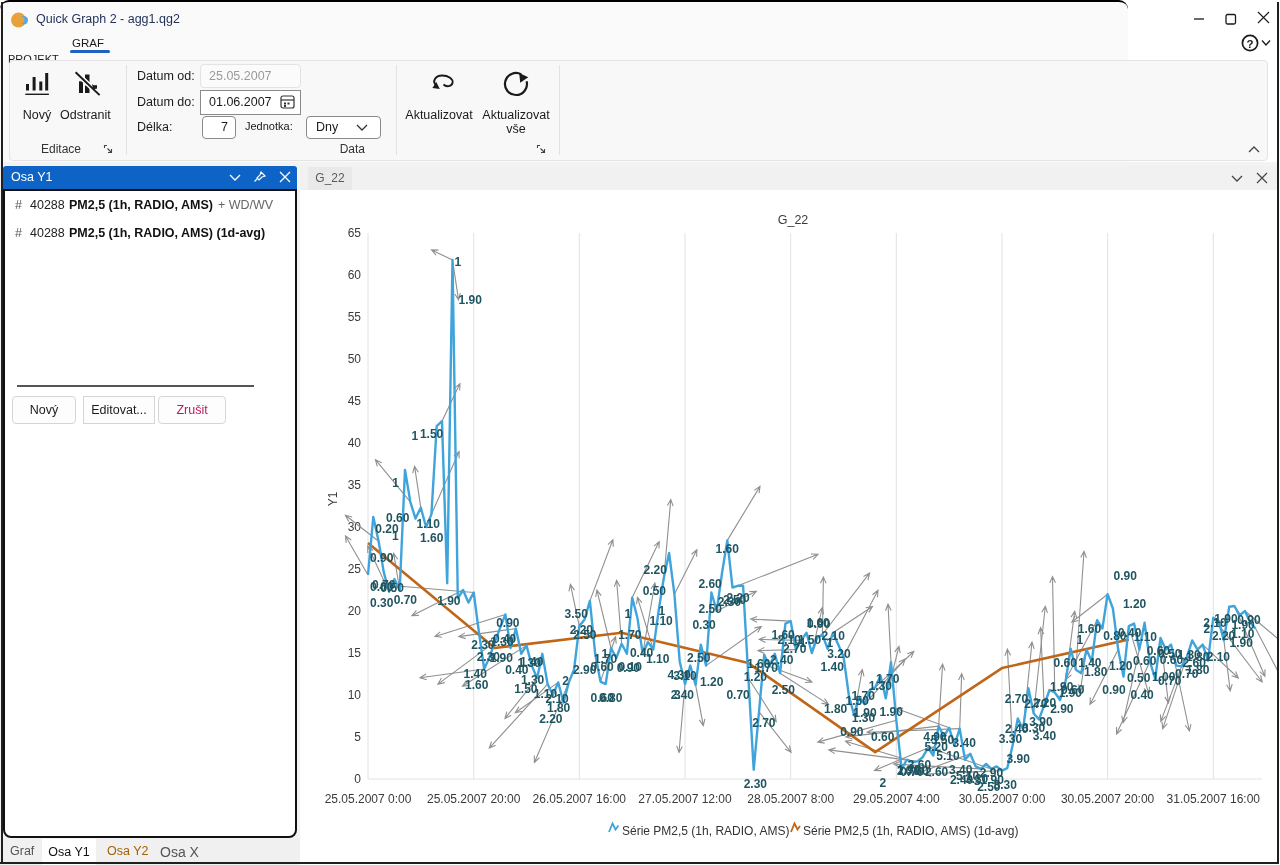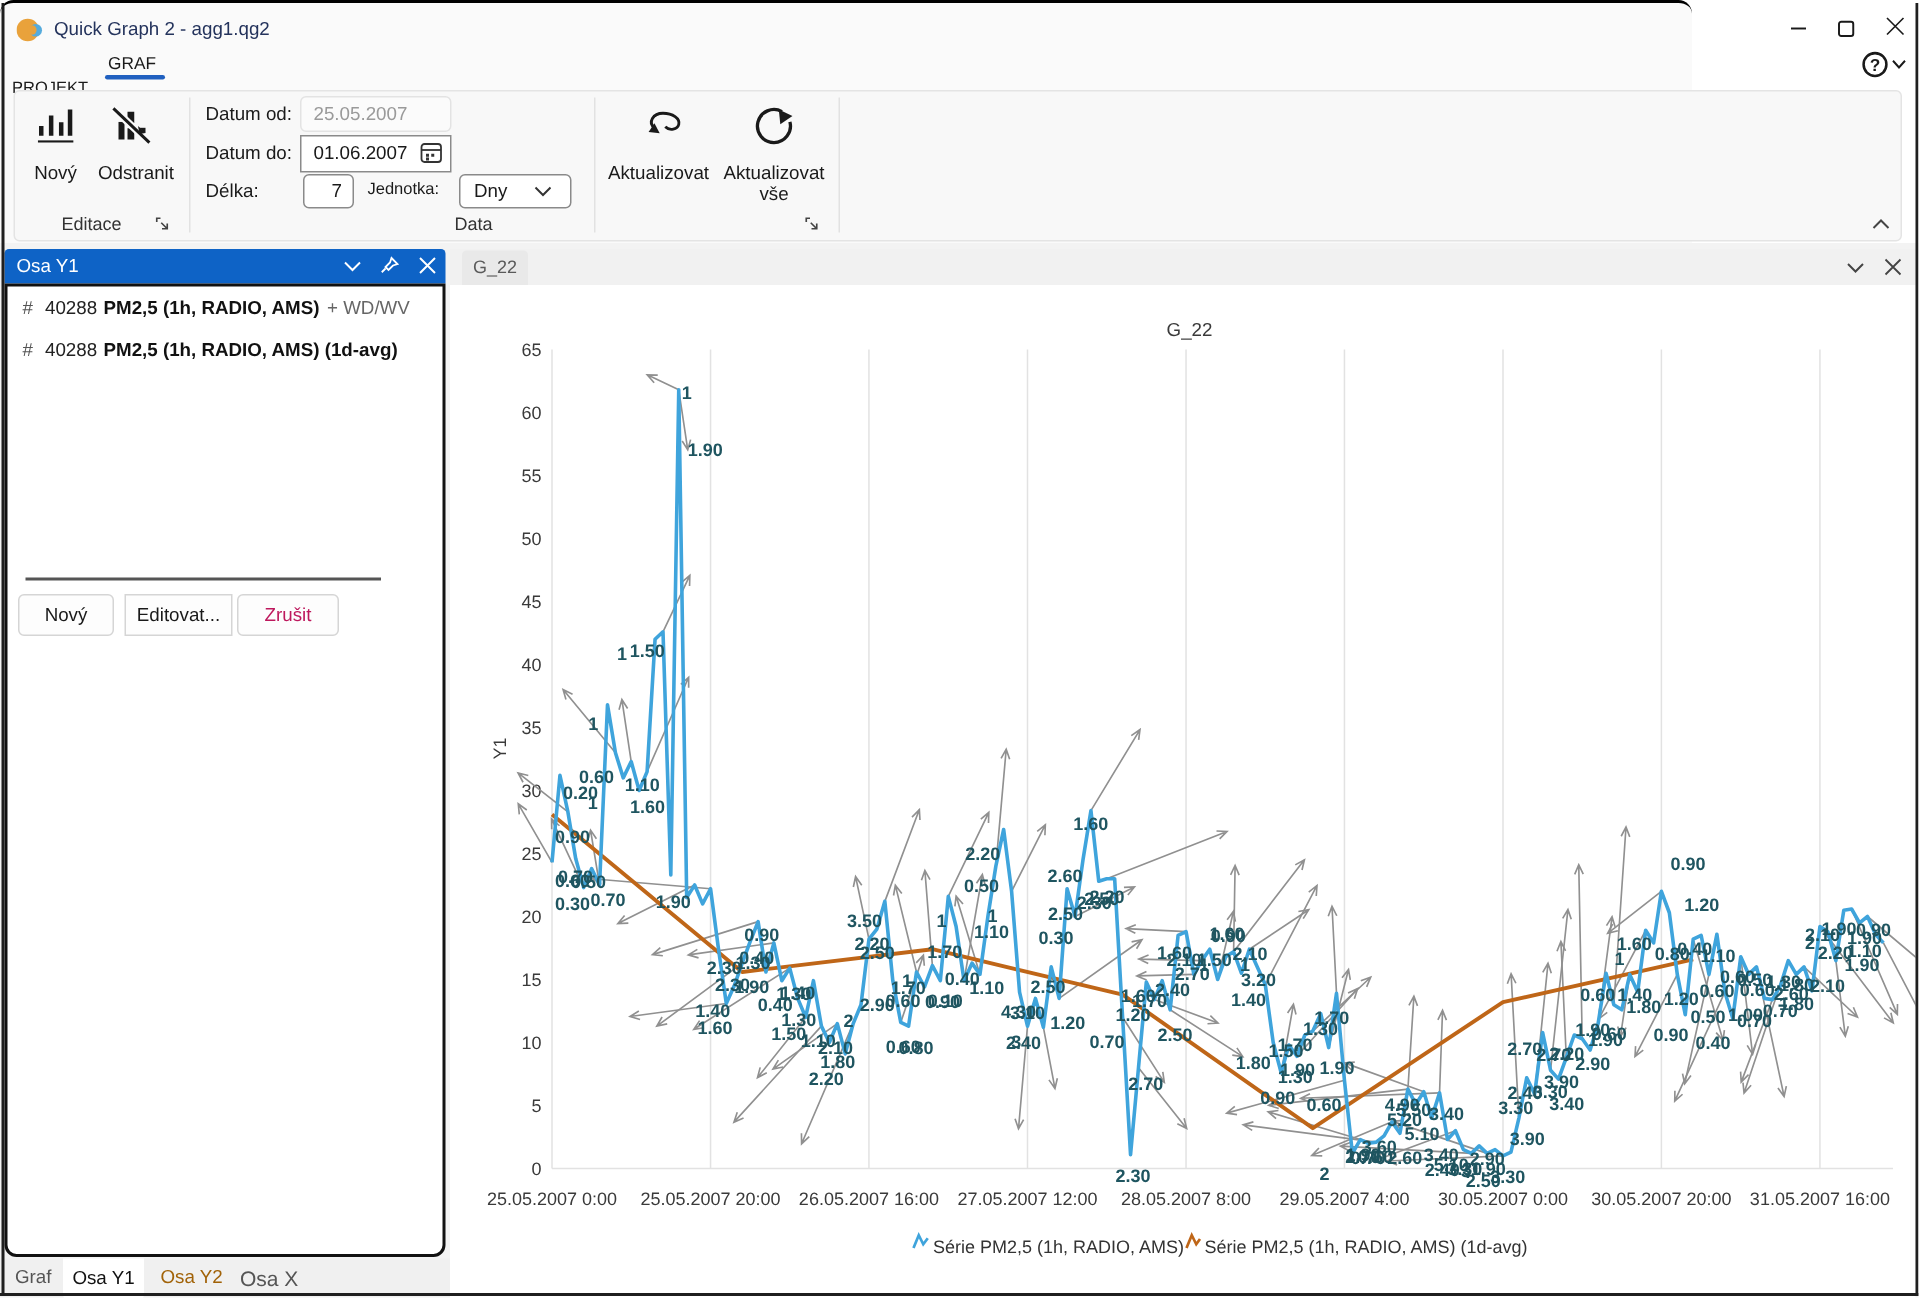--- a/index.html
+++ b/index.html
@@ -53,21 +53,21 @@
     <rect x="1.3" y="23.6" width="23.6" height="1.4" fill="#1a1a1a"></rect>
     <rect x="55" y="11.3" width="4" height="11.7" fill="#1a1a1a"></rect>
     <rect x="61" y="4.5" width="4.5" height="7.5" fill="#1a1a1a"></rect>
     <rect x="61" y="15.5" width="4.5" height="7.5" fill="#1a1a1a"></rect>
     <rect x="68.5" y="15.2" width="4.5" height="3.4" fill="#1a1a1a"></rect>
     <path d="M51.6 2.3 L75.6 25.1" stroke="#fafafa" stroke-width="5"></path>
     <path d="M51.6 2.3 L75.6 25.1" stroke="#1a1a1a" stroke-width="2"></path>
     <path d="M68 14 l5 4.6 l-4 0.8 z" fill="#1a1a1a"></path>
   </svg>
   <div style="position:absolute;left:17px;top:106px;width:40px;text-align:center;font-size:12.5px;color:#1a1a1a;">Nový</div>
-  <div style="position:absolute;left:60px;top:106px;width:56px;text-align:right;font-size:12.5px;color:#1a1a1a;">Odstranit</div>
+  <div style="position:absolute;left:60px;top:106px;width:56px;text-align:left;font-size:12.5px;color:#1a1a1a;">Odstranit</div>
   <div style="position:absolute;left:30px;top:140px;width:62px;text-align:center;font-size:12px;color:#333;">Editace</div>
   <svg style="position:absolute;left:103px;top:142px" width="10" height="10">
       <path d="M1.5 4 v-2.5 h2.5 M4.5 4.5 l4 4 m0 -3.5 v3.5 h-3.5" fill="none" stroke="#444" stroke-width="1.1"></path>
     </svg>
   <div style="position:absolute;left:126px;top:63px;width:1px;height:90px;background:#e2e2e2;"></div>
 
   <div style="position:absolute;left:137px;top:67px;font-size:12.5px;color:#1a1a1a;">Datum od:</div>
   <div style="position:absolute;left:200px;top:62px;width:101px;height:24px;background:#fbfbfb;border:1px solid #e3e3e3;border-radius:4px;font-size:12.5px;color:#9a9a9a;line-height:22px;padding-left:8px;">25.05.2007</div>
   <div style="position:absolute;left:137px;top:93px;font-size:12.5px;color:#1a1a1a;">Datum do:</div>
   <div style="position:absolute;left:200px;top:88px;width:101px;height:25px;background:#fff;border:1px solid #8a8a8a;border-radius:0;font-size:12.5px;color:#1a1a1a;line-height:23px;padding-left:8px;">01.06.2007</div>
@@ -78,21 +78,21 @@
       <rect x="7.5" y="8.5" width="2" height="2" fill="#333"></rect>
       <rect x="4" y="11" width="2" height="2" fill="#333"></rect>
     </svg>
   <div style="position:absolute;left:137px;top:118px;font-size:12.5px;color:#1a1a1a;">Délka:</div>
   <div style="position:absolute;left:202px;top:114px;width:34px;height:23px;background:#fff;border:1px solid #8a8a8a;border-radius:4px;font-size:12.5px;color:#1a1a1a;line-height:21px;text-align:right;padding-right:7px;">7</div>
   <div style="position:absolute;left:245px;top:118px;font-size:11px;color:#1a1a1a;">Jednotka:</div>
   <div style="position:absolute;left:306px;top:114px;width:75px;height:23px;background:#fff;border:1px solid #8a8a8a;border-radius:4px;font-size:12.5px;color:#1a1a1a;line-height:21px;padding-left:9px;">Dny</div>
   <svg style="position:absolute;left:355px;top:120px" width="14" height="12">
       <path d="M2 3 l5 5 l5 -5" fill="none" stroke="#333" stroke-width="1.3"></path>
     </svg>
-  <div style="position:absolute;left:303px;top:140px;width:62px;text-align:left;font-size:12px;color:#333;">Data</div>
+  <div style="position:absolute;left:303px;top:140px;width:62px;text-align:right;font-size:12px;color:#333;">Data</div>
   <div style="position:absolute;left:396px;top:63px;width:1px;height:90px;background:#e2e2e2;"></div>
 
   <svg style="position:absolute;left:428px;top:70px" width="32" height="24">
     <path d="M8.5 13.5 C 3.5 9.5, 7.5 3.5, 14 3.5 C 20.5 3.5, 25.5 7, 24.5 11 C 23.7 14.2, 18.5 15.5, 15.5 12.5" fill="none" stroke="#1a1a1a" stroke-width="1.9"></path>
     <path d="M11.8 16.9 l-7.4 -0.9 l3.9 -5.9 z" fill="#1a1a1a"></path>
   </svg>
   <div style="position:absolute;left:403px;top:106px;width:72px;text-align:center;font-size:12.5px;color:#1a1a1a;">Aktualizovat</div>
   <svg style="position:absolute;left:503px;top:69px" width="30" height="28">
     <path d="M18.3 3.4 A 11 11 0 1 0 23.6 10.2" fill="none" stroke="#1a1a1a" stroke-width="2.2"></path>
     <path d="M25.3 6.3 l-9.1 -4.3 l1 9.8 z" fill="#1a1a1a"></path>

